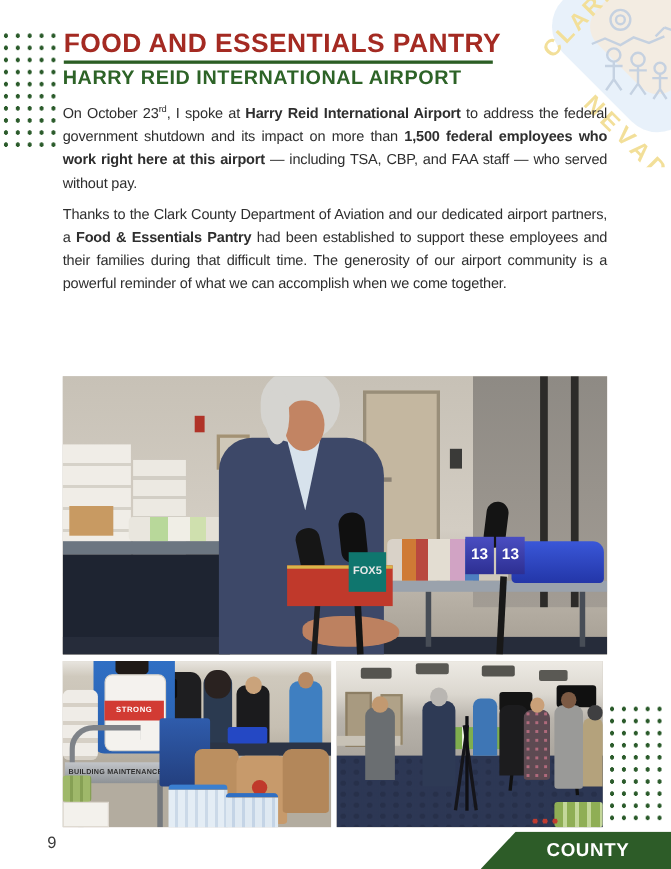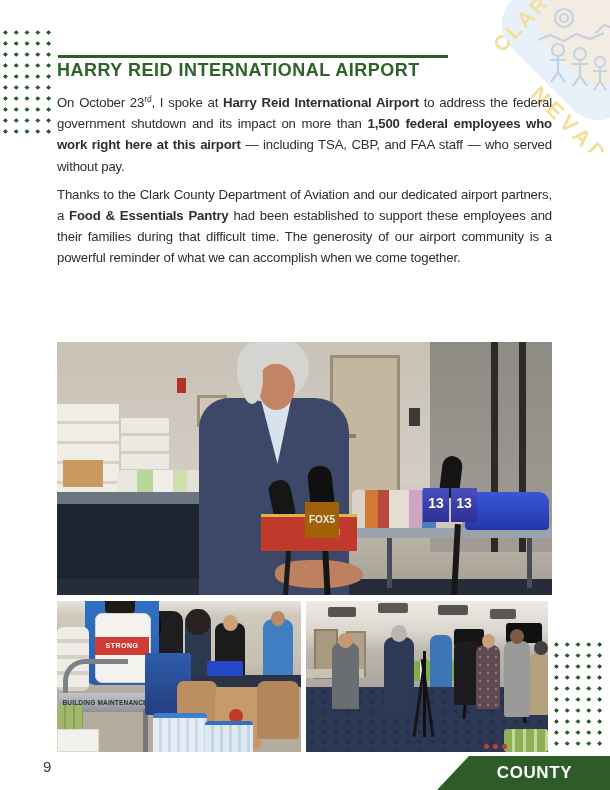--- a/index.html
+++ b/index.html
@@ -80,20 +80,21 @@
         <path d="M80 144 v16 m-8 -12 h16 m-8 12 l-7 10 m7 -10 l7 10"></path>
       <circle cx="102" cy="142" r="6"></circle>
         <path d="M102 148 v16 m-8 -12 h16 m-8 12 l-7 10 m7 -10 l7 10"></path>
       <circle cx="122" cy="150" r="5"></circle>
         <path d="M122 155 v14 m-7 -10 h14 m-7 10 l-6 9 m6 -9 l6 9"></path>
     </g>
     <text transform="rotate(-46 42 120)" x="14" y="122" font-family="Liberation Sans, sans-serif" font-size="21" font-weight="bold" fill="#e9c646" letter-spacing="3">CLARK COUNTY</text>
     <text transform="rotate(45 70 182)" x="58" y="196" font-family="Liberation Sans, sans-serif" font-size="22" font-weight="bold" fill="#e9c646" letter-spacing="5">NEVADA</text>
   </svg>
 
+  <div class="ab title">FOOD AND ESSENTIALS PANTRY</div>
   <div class="ab title-underline"></div>
   <div class="ab subtitle">HARRY REID INTERNATIONAL AIRPORT</div>
 
   <div class="ab body-text">
     <p><span>On October 23</span><sup>rd</sup><span>, I spoke at </span><span class="b">Harry Reid International Airport</span><span> to address the federal government shutdown and its impact on more than </span><span class="b">1,500 federal employees who work right here at this airport</span><span> — including TSA, CBP, and FAA staff — who served without pay.</span></p>
     <p><span>Thanks to the Clark County Department of Aviation and our dedicated airport partners, a </span><span class="b">Food &amp; Essentials Pantry</span><span> had been established to support these employees and their families during that difficult time. The generosity of our airport community is a powerful reminder of what we can accomplish when we come together.</span></p>
   </div>
 
   <div class="ab photo photo-main">
     <div class="ab" style="left:0;top:0;width:495px;height:253px;background:linear-gradient(180deg,#c7c1b6 0%,#d3cdc3 55%,#b7b0a5 80%,#a49d92 100%);"></div>
@@ -123,21 +124,21 @@
     <div class="ab" style="left:202px;top:22px;width:36px;height:46px;background:#c28463;border-radius:46% 54% 58% 52%;"></div>
     <div class="ab" style="left:184px;top:10px;width:22px;height:52px;background:#d5d4d0;border-radius:50%;"></div>
     <div class="ab" style="left:218px;top:218px;width:88px;height:28px;background:#bd8160;border-radius:40% 50% 45% 45%;"></div>
     <div class="ab" style="left:214px;top:138px;width:22px;height:42px;background:#161616;border-radius:10px;transform:rotate(-12deg);"></div>
     <div class="ab" style="left:252px;top:124px;width:24px;height:46px;background:#101010;border-radius:11px;transform:rotate(-6deg);"></div>
     <div class="ab" style="left:384px;top:114px;width:20px;height:42px;background:#141414;border-radius:10px;transform:rotate(7deg);"></div>
     <div class="ab" style="left:228px;top:196px;width:5px;height:57px;background:#1b1b1b;transform:rotate(4deg);"></div>
     <div class="ab" style="left:266px;top:192px;width:6px;height:61px;background:#151515;transform:rotate(-3deg);"></div>
     <div class="ab" style="left:396px;top:182px;width:6px;height:71px;background:#181818;transform:rotate(3deg);"></div>
     <div class="ab mic-flag" style="left:204px;top:172px;width:48px;height:34px;background:#c0392b;border-top:3px solid #d9b64a;font-size:11px;line-height:32px;padding-left:48px;">RJ</div>
-    <div class="ab mic-flag" style="left:248px;top:160px;width:34px;height:36px;background:#a16207;font-size:10px;line-height:36px;color:#e8e8e8;">FOX5</div>
+    <div class="ab mic-flag" style="left:260px;top:160px;width:34px;height:36px;background:#0f766e;font-size:10px;line-height:36px;color:#e8e8e8;">FOX5</div>
     <div class="ab mic-flag" style="left:366px;top:146px;width:26px;height:34px;background:linear-gradient(180deg,#4a4ec2,#2d2f92);font-size:14px;line-height:30px;">13</div>
     <div class="ab mic-flag" style="left:394px;top:146px;width:26px;height:34px;background:linear-gradient(180deg,#4a4ec2,#2d2f92);font-size:14px;line-height:30px;">13</div>
   </div>
 
   <div class="ab photo photo-left">
     <div class="ab" style="left:0;top:0;width:244px;height:151px;background:linear-gradient(180deg,#e8e5df 0,#cfc9bd 14px,#c6bfb2 60px,#b3ac9f 90px);"></div>
     <div class="ab" style="left:30px;top:2px;width:40px;height:8px;background:#f5f3ee;border:1px solid #cfccc4;"></div>
     <div class="ab" style="left:62px;top:10px;width:34px;height:62px;background:#b9a98e;border:2px solid #95866c;box-sizing:border-box;"></div>
     <div class="ab" style="left:86px;top:10px;width:40px;height:72px;background:#1e1e20;border-radius:10px 10px 0 0;"></div>
     <div class="ab" style="left:78px;top:16px;width:26px;height:18px;background:#0d0d0d;border-radius:3px;"></div>

